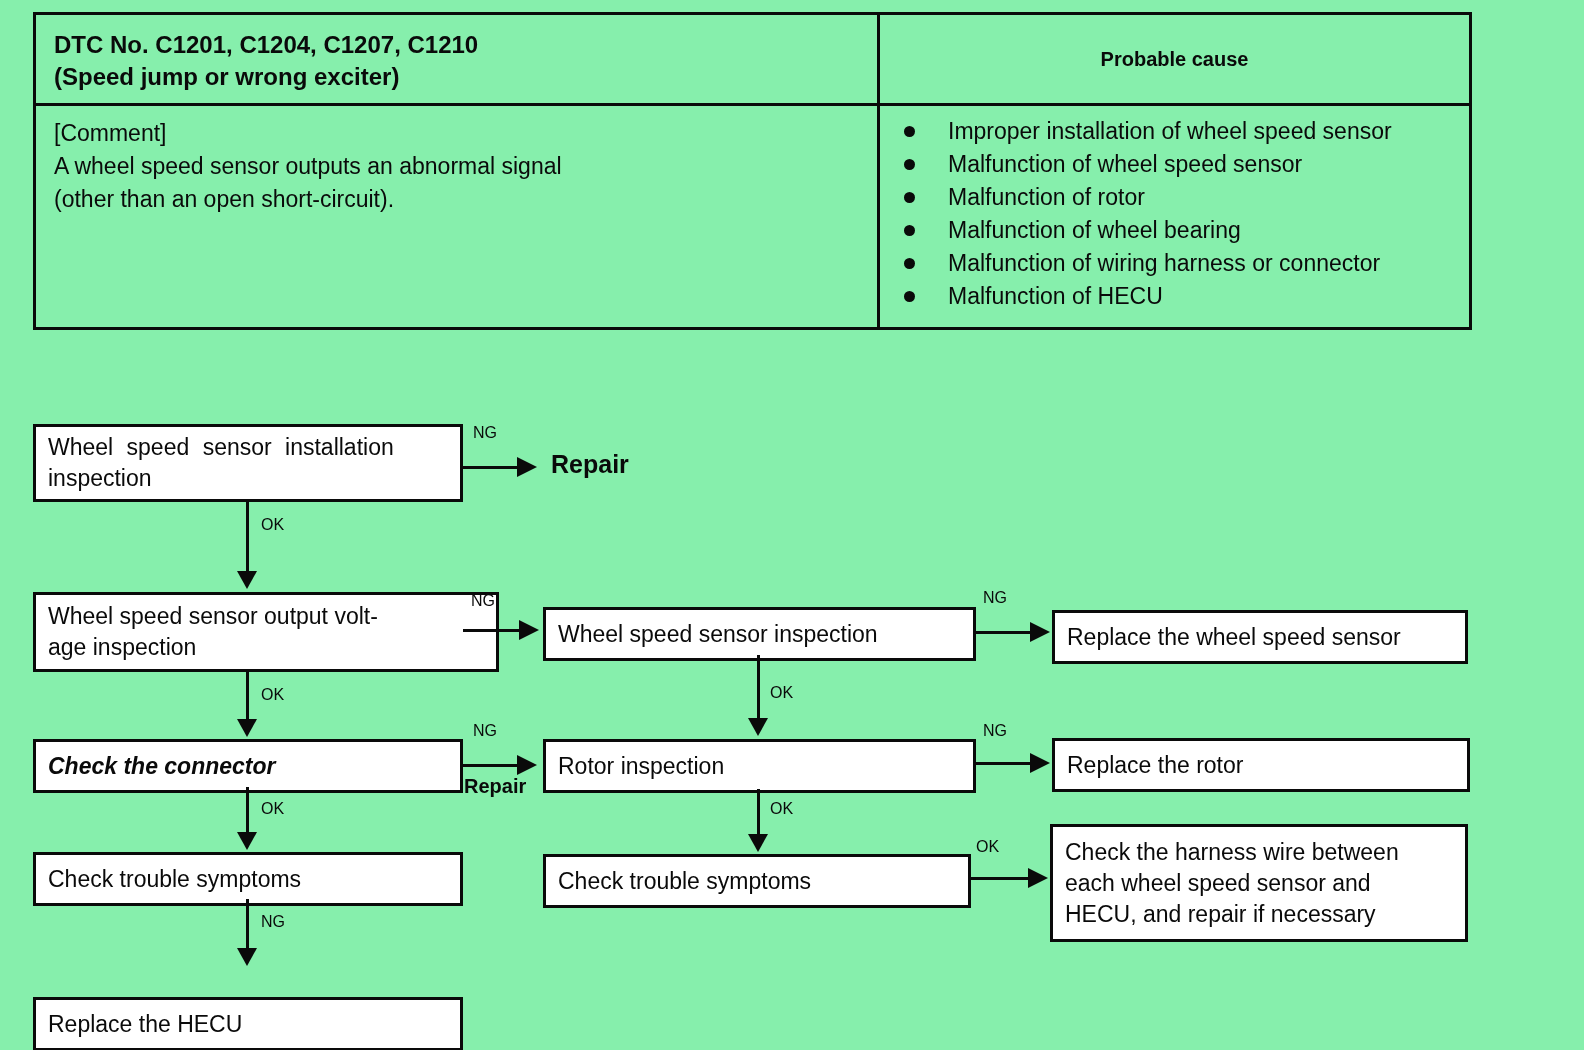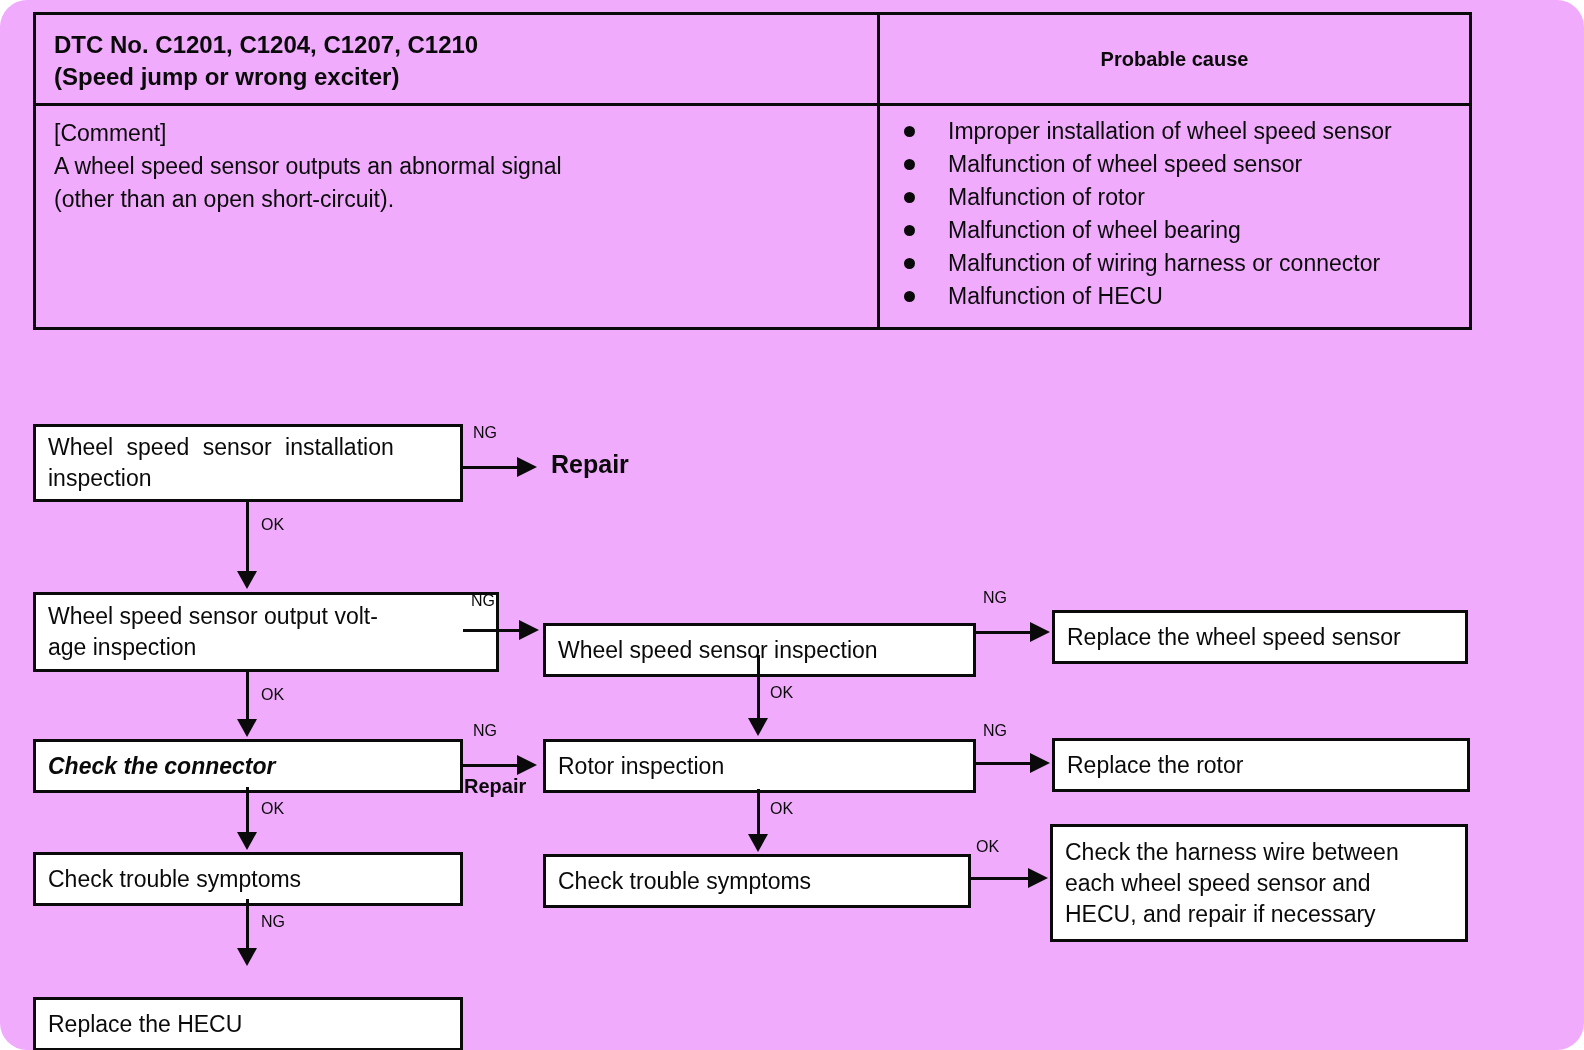--- a/index.html
+++ b/index.html
@@ -1,24 +1,23 @@
 <!DOCTYPE html>
 <html><head>
 <meta charset="utf-8">
 <style>
   html, body { margin: 0; padding: 0; background: #fff; }
   .page {
     position: relative;
     width: 1584px;
     height: 1050px;
-    background: #f0abfc;
+    background: #86efac;
     font-family: "Liberation Sans", sans-serif;
     color: #0a0a0a;
     overflow: hidden;
-    border-radius: 27px;
   }
   
   .dtc-table {
     position: absolute;
     left: 33px; top: 12px;
     width: 1433px; height: 312px;
     border: 3px solid #0a0a0a;
   }
   .col-divider {
     position: absolute;
@@ -172,21 +171,21 @@
   <div class="fbox" id="box-installation" style="left:33px; top:424px; width:430px; height:78px;">
     <div class="inner">Wheel speed sensor installation
 inspection</div>
   </div>
 
   <div class="fbox" style="left:33px; top:592px; width:466px; height:80px;">
     <div class="inner">Wheel speed sensor output volt-
 age inspection</div>
   </div>
 
-  <div class="fbox" style="left:543px; top:607px; width:433px; height:48px;margin-top:16px;">
+  <div class="fbox" style="left:543px; top:607px; width:433px; height:48px;">
     <div class="inner">Wheel speed sensor inspection</div>
   </div>
 
   <div class="fbox" style="left:1052px; top:610px; width:416px; height:39px;">
     <div class="inner">Replace the wheel speed sensor</div>
   </div>
 
   <div class="fbox bold" style="left:33px; top:739px; width:430px; height:48px;">
     <div class="inner">Check the connector</div>
   </div>

